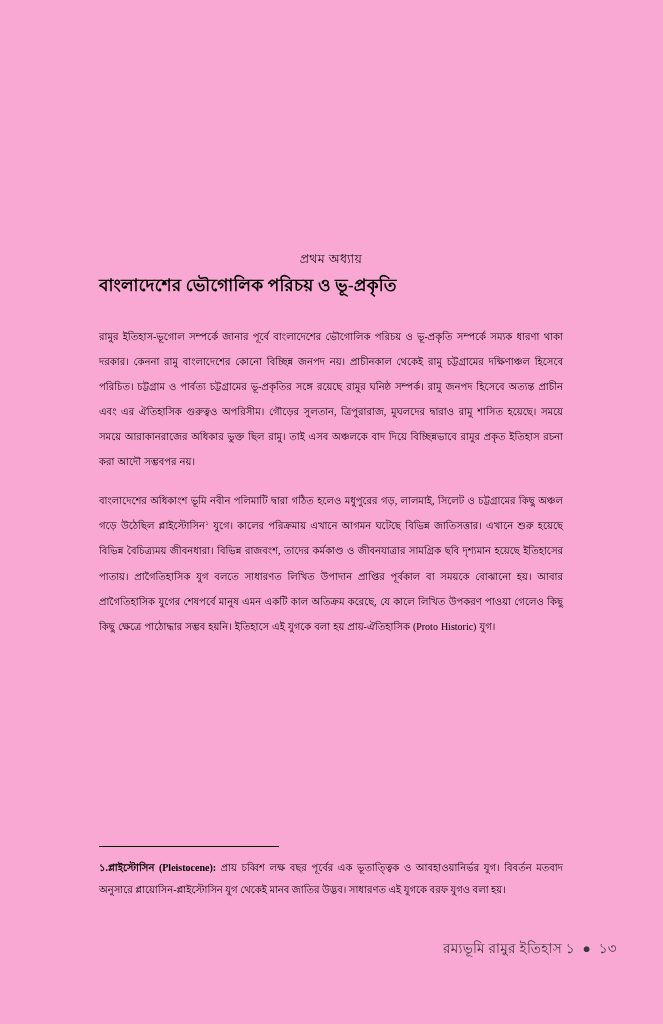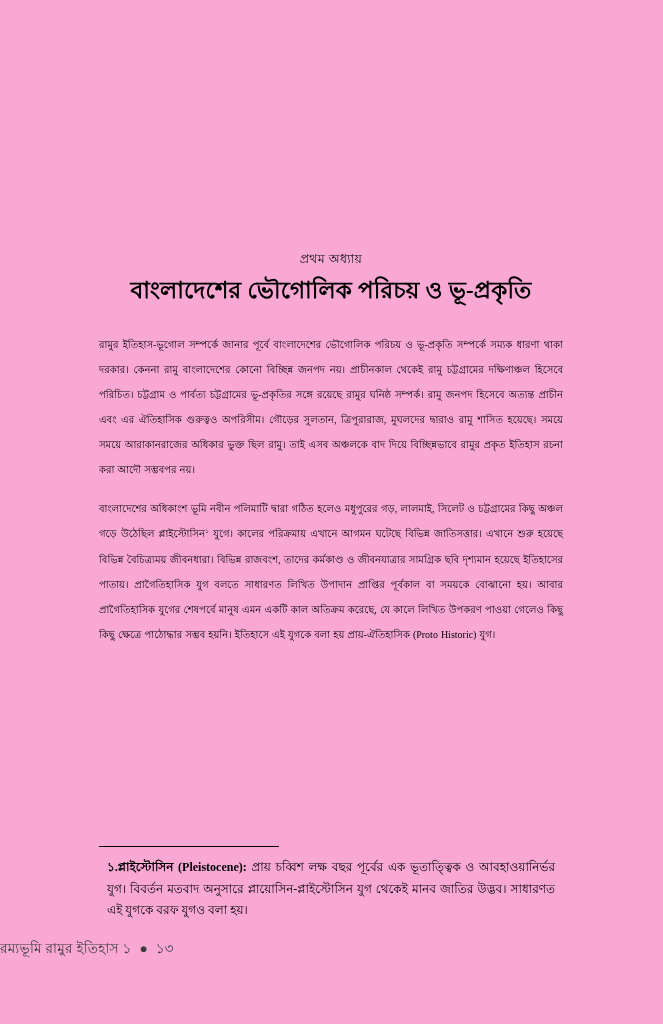--- a/index.html
+++ b/index.html
@@ -34,22 +34,22 @@
     text-align: center;
     font-size: 12.5px;
     line-height: 1.5;
     letter-spacing: 0.4px;
     color: #111111;
     margin: 0 0 6px 0;
   }
 
   
   .chapter-title {
-    text-align: center;
-    font-size: 23px;
+    text-align: left;
+    font-size: 17px;
     font-weight: 700;
     line-height: 1.35;
     color: #000000;
     margin: 0 0 26px 0;
     letter-spacing: 0.2px;
   }
 
   
   .body-par {
     font-size: 10px;
@@ -78,40 +78,40 @@
 
   .footnote-rule {
     width: 180px;
     height: 1px;
     background: #000000;
     border: 0;
     margin: 0 0 10px 0;
   }
 
   .footnote-text {
-    font-size: 12px;
+    font-size: 10px;
     line-height: 21.5px;
     text-align: justify;
     text-justify: inter-word;
-    margin: 8px;
+    margin: 0;
     color: #000000;
   }
 
   .footnote-text .fn-term {
     font-weight: 700;
   }
 
   
   .page-footer {
     position: absolute;
     left: 0;
     right: 0;
     top: 938px;
-    text-align: left;
-    padding-right: 80px;
+    text-align: right;
+    padding-right: 46px;
     font-size: 13.6px;
     color: #3a3a3a;
     letter-spacing: 0.3px;
   }
   .page-footer .dot {
     display: inline-block;
     margin: 0 4px;
   }
 </style>
 </head>

